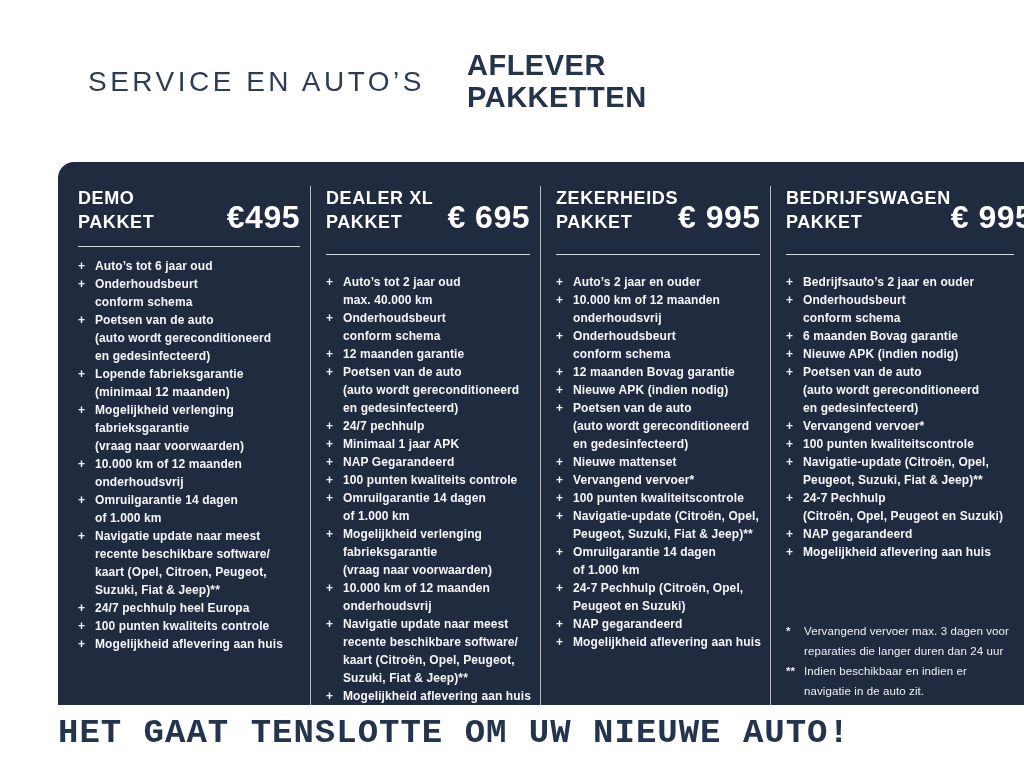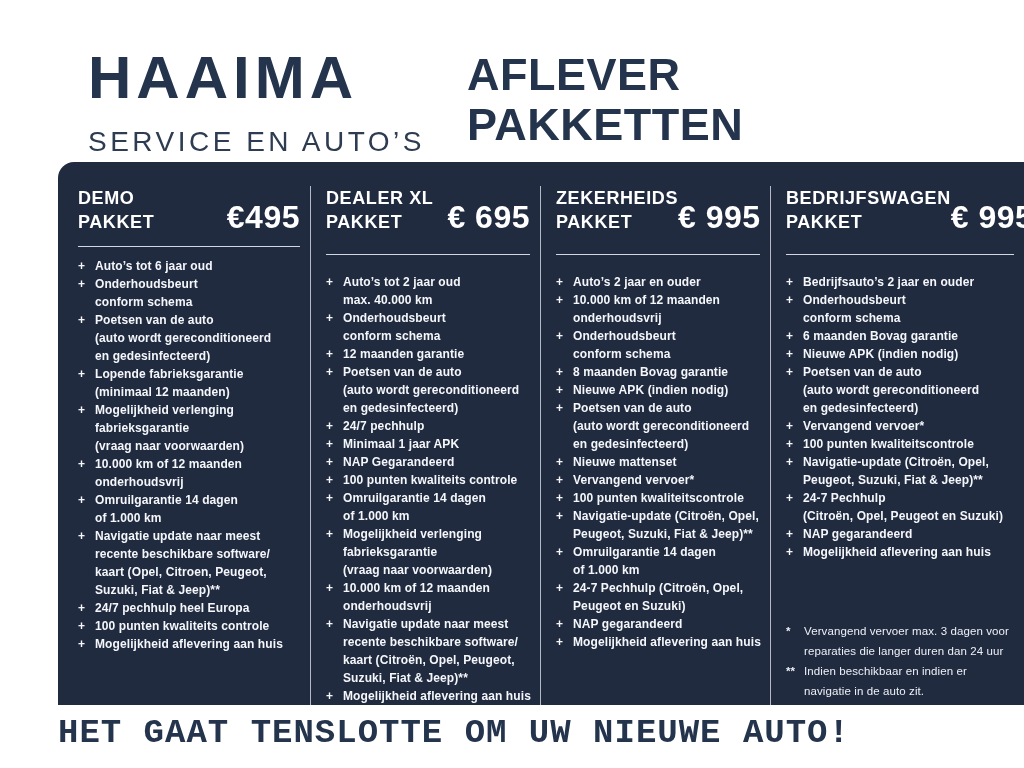--- a/index.html
+++ b/index.html
@@ -6,21 +6,21 @@
   body{
     width:1024px;height:768px;background:#ffffff;
     font-family:"Liberation Sans", sans-serif;
     position:relative;overflow:hidden;
     -webkit-font-smoothing:antialiased;
   }
   
   .header{position:absolute;top:48px;left:88px;display:flex;align-items:flex-start;}
   .logo-name{font-size:60px;font-weight:bold;letter-spacing:5px;color:#24344D;line-height:1;}
   .logo-sub{font-size:28px;font-weight:normal;letter-spacing:3.5px;color:#2E3C52;margin-top:20px;line-height:1;}
-  .page-title{margin:2px 0 0 42px;font-size:45px;font-weight:bold;color:#24344D;line-height:1.1;letter-spacing:0.5px;}
+  .page-title{margin:2px 0 0 42px;font-size:29px;font-weight:bold;color:#24344D;line-height:1.1;letter-spacing:0.5px;}
   
   .panel{
     position:absolute;left:58px;top:162px;width:966px;height:543px;
     background:#202B40;border-radius:16px 0 0 0;
     display:grid;grid-template-columns:252px 230px 230px 1fr;
     padding:24px 0 18px 0;box-sizing:border-box;
   }
   .col{padding:0 10px 0 15px;box-sizing:border-box;display:flex;flex-direction:column;min-width:0;}
   .col + .col{border-left:1px solid rgba(230,235,242,0.75);gap:8px;}
   .col.first{padding-left:20px;}
@@ -41,21 +41,20 @@
   .fn-text{flex:1;white-space:nowrap;}
   
   .tagline{position:absolute;left:58px;top:714px;font-size:34px;font-weight:bold;
     color:#24344D;letter-spacing:1px;white-space:nowrap;font-family:Liberation Mono, monospace;}
 </style>
 </head>
 <body>
 
 <div class="header">
   <div class="logo">
-    <div class="logo-name">HAAIMA</div>
     <div class="logo-sub">SERVICE EN AUTO’S</div>
   </div>
   <h1 class="page-title"><span>AFLEVER</span><br><span>PAKKETTEN</span></h1>
 </div>
 
 <section class="panel">
 
   <div class="col first">
     <div class="pkg-header">
       <div class="pkg-title"><span>DEMO</span><br><span>PAKKET</span></div>
@@ -186,21 +185,21 @@
         <li class="item">
           <span class="plus">+</span>
           <span class="item-text">10.000 km of 12 maanden<br>onderhoudsvrij</span>
         </li>
         <li class="item">
           <span class="plus">+</span>
           <span class="item-text">Onderhoudsbeurt<br>conform schema</span>
         </li>
         <li class="item">
           <span class="plus">+</span>
-          <span class="item-text">8 maanden Bovag garantie</span>
+          <span class="item-text">12 maanden Bovag garantie</span>
         </li>
         <li class="item">
           <span class="plus">+</span>
           <span class="item-text">Nieuwe APK (indien nodig)</span>
         </li>
         <li class="item">
           <span class="plus">+</span>
           <span class="item-text">Poetsen van de auto<br>(auto wordt gereconditioneerd<br>en gedesinfecteerd)</span>
         </li>
         <li class="item">

